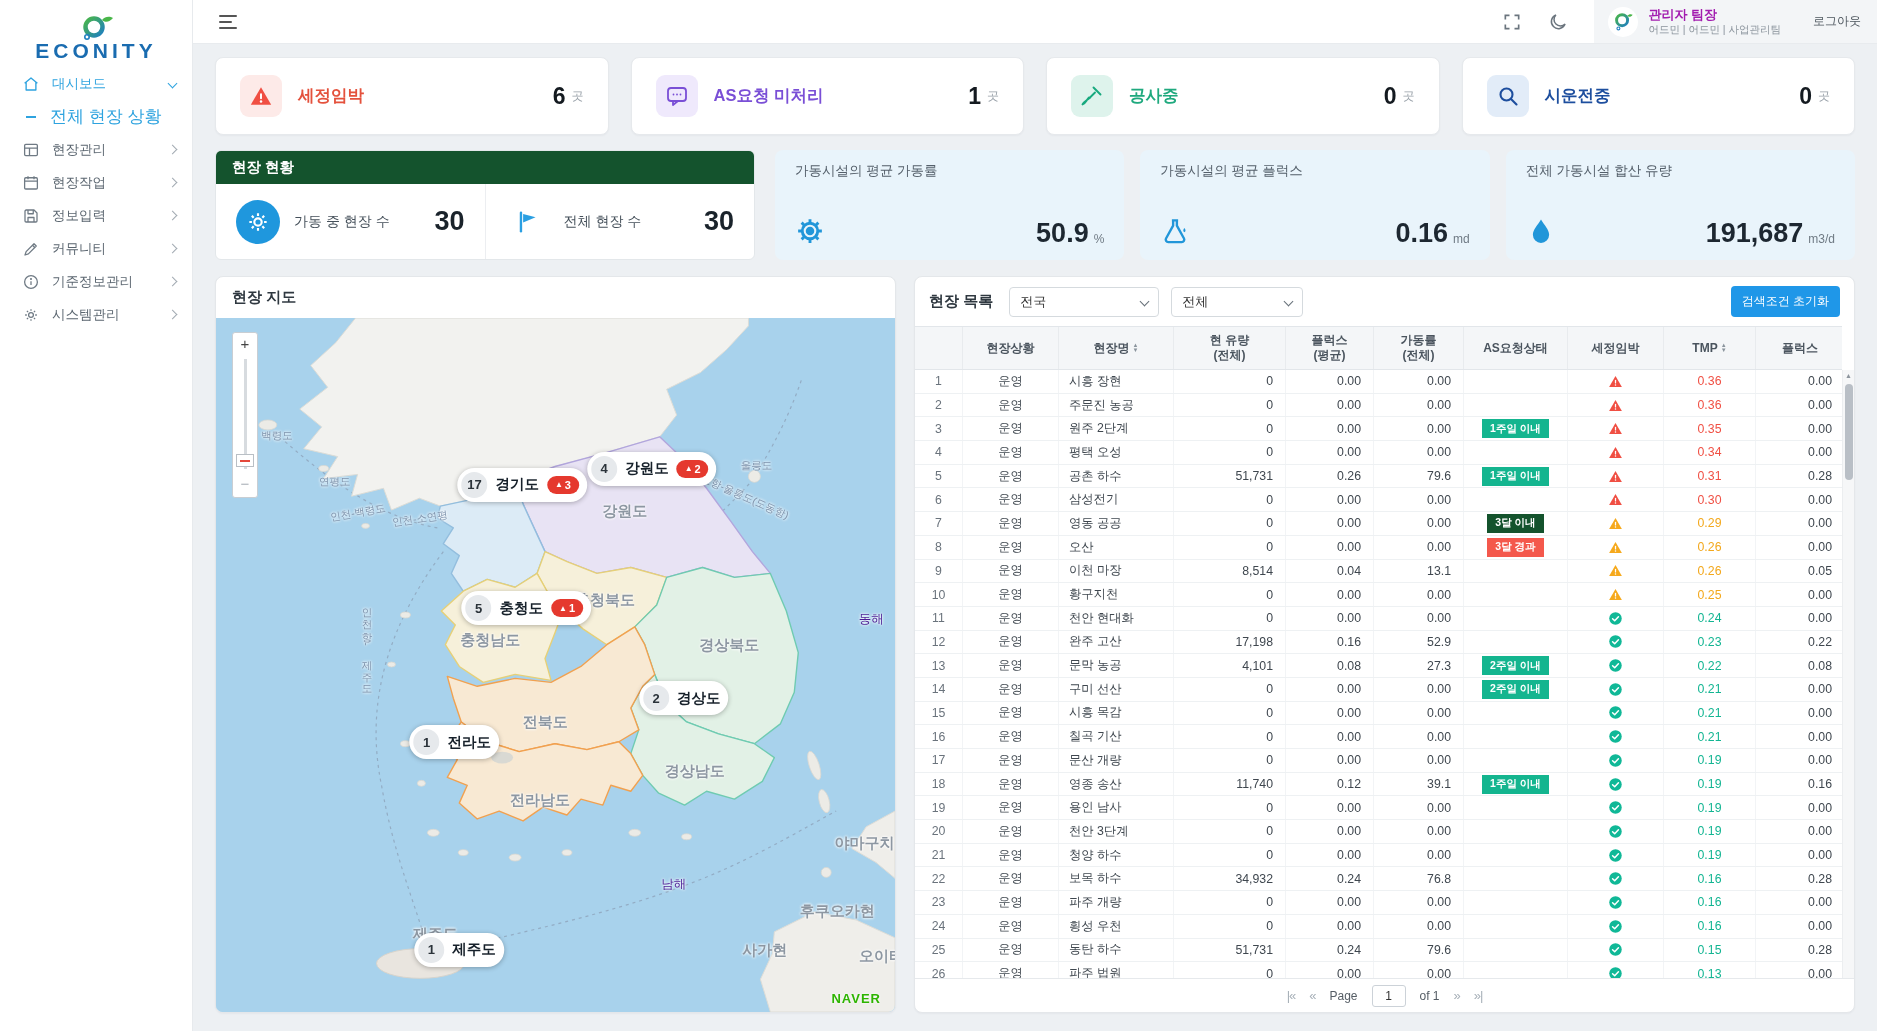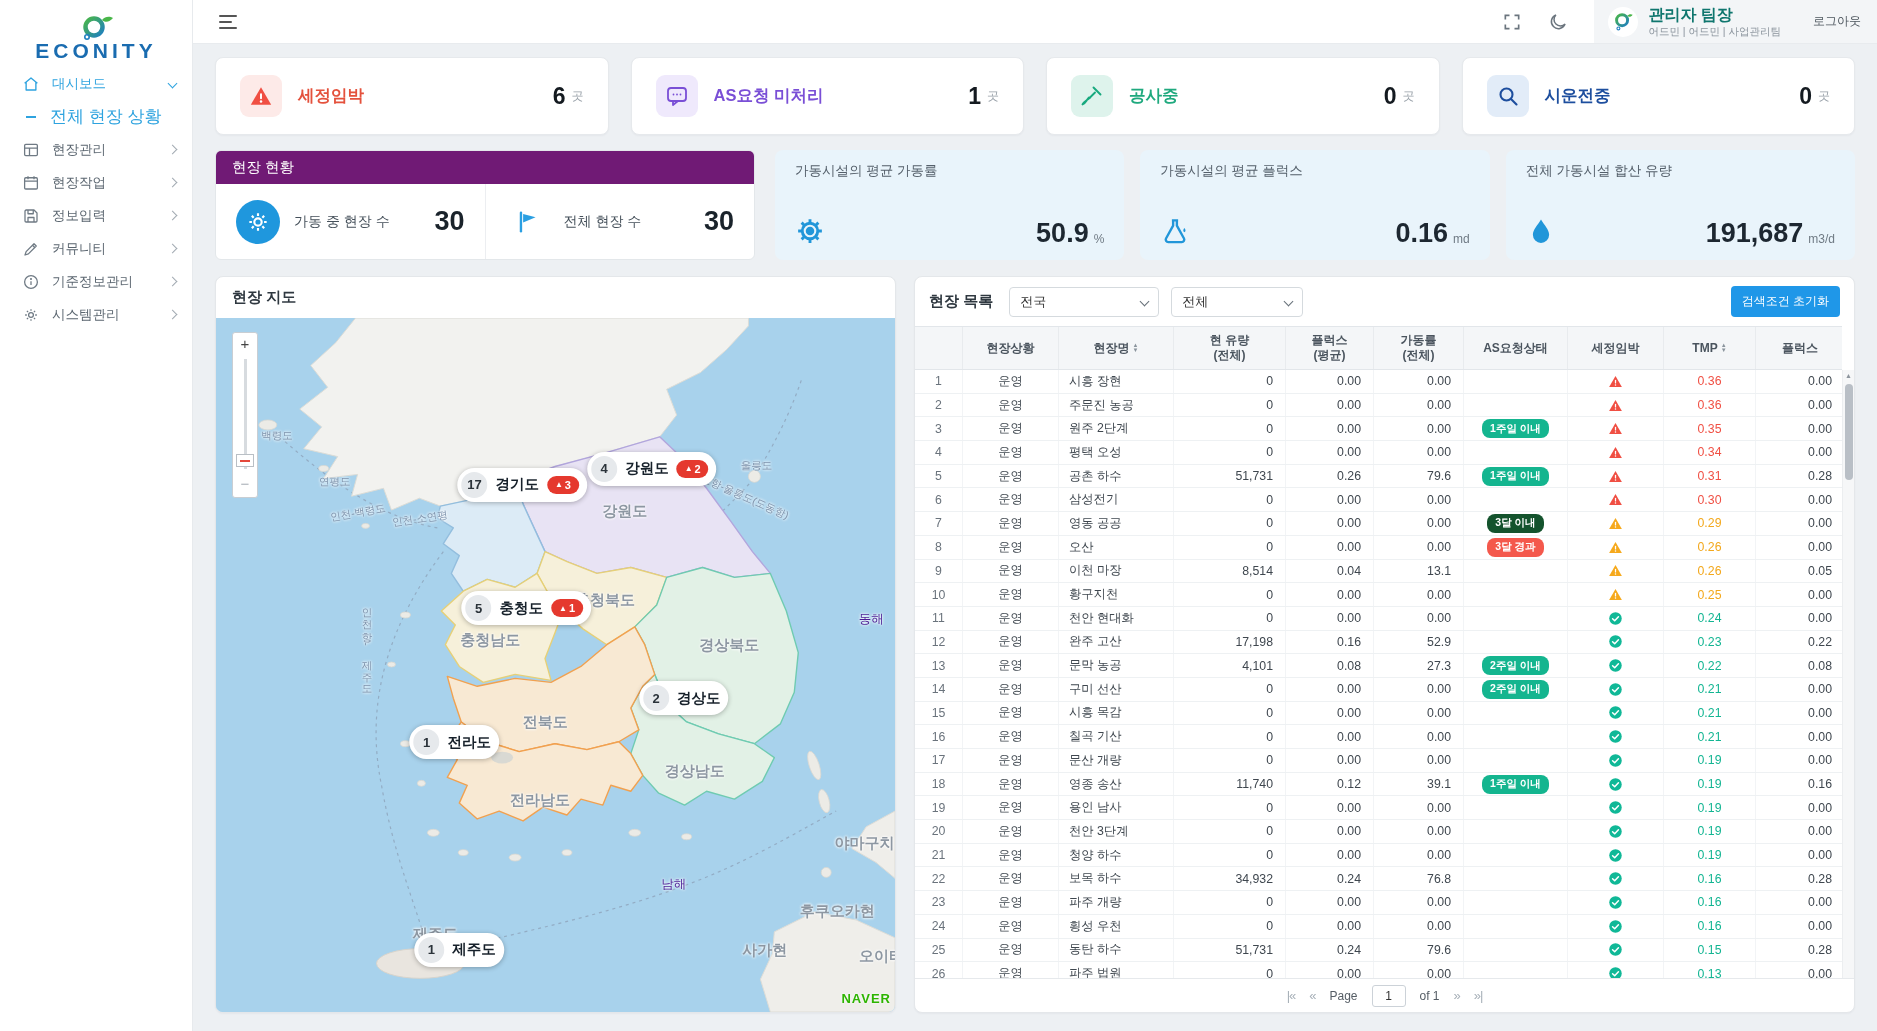--- a/index.html
+++ b/index.html
@@ -26,39 +26,39 @@
   
   #main { flex:1; display:flex; flex-direction:column; min-width:0; }
   #topbar { height:44px; background:#fff; border-bottom:1px solid #e8ebee; display:flex; align-items:center; padding-left:26px; flex:0 0 auto; }
   .hamburger { display:flex; flex-direction:column; gap:4px; cursor:pointer; }
   .hamburger span { height:2px; background:#555; border-radius:1px; }
   .hamburger .l1{width:18px;} .hamburger .l2{width:13px;} .hamburger .l3{width:18px;}
   .topbar-right { margin-left:auto; display:flex; align-items:center; height:100%; }
   .tb-icon { width:20px; height:20px; color:#6b757e; margin-right:26px; cursor:pointer; }
   .userbox { height:100%; background:#f3f5f7; display:flex; align-items:center; padding:0 16px 0 14px; gap:10px; }
   .avatar { width:30px; height:30px; border-radius:50%; background:#fff; display:flex; align-items:center; justify-content:center; }
-  .user-name { font-size:16px; font-weight:bold; color:#0f766e; line-height:1.25; }
+  .user-name { font-size:13px; font-weight:bold; color:#a21caf; line-height:1.25; }
   .user-role { font-size:10.5px; color:#8a939c; line-height:1.25; }
   .logout { font-size:12px; color:#4d565e; margin-left:22px; cursor:pointer; white-space:nowrap; }
 
   #content { flex:1; padding:13px 22px 0 22px; min-height:0; }
 
   
   .cards-row { display:flex; gap:22px; height:78px; }
   .stat-card { flex:1; background:#fff; border:1px solid #e6e9ec; border-radius:8px; box-shadow:0 1px 2px rgba(20,30,40,.04); display:flex; align-items:center; padding:0 24px; }
   .sc-iconbox { width:42px; height:42px; border-radius:9px; display:flex; align-items:center; justify-content:center; margin-right:16px; }
   .sc-iconbox svg { width:24px; height:24px; }
   .sc-label { font-size:16.5px; font-weight:bold; }
   .sc-value { margin-left:auto; font-size:23px; font-weight:bold; color:#141a20; }
   .sc-unit { font-size:12px; color:#9aa2aa; margin-left:6px; }
 
   
   .second-row { display:flex; gap:20px; margin-top:15px; height:110px; }
   .status-panel { width:540px; flex:0 0 auto; background:#fff; border-radius:6px; overflow:hidden; border:1px solid #e3e7ea; display:flex; flex-direction:column; }
-  .status-head { background:#701a75; color:#fff; font-size:14.5px; font-weight:normal; padding:7px 16px; }
+  .status-head { background:#14532d; color:#fff; font-size:14.5px; font-weight:bold; padding:7px 16px; }
   .status-body { flex:1; display:flex; }
   .status-cell { flex:1; display:flex; align-items:center; padding:0 20px; }
   .status-cell + .status-cell { border-left:1px solid #eceef1; }
   .st-icon { width:44px; height:44px; border-radius:50%; background:#1f97dd; display:flex; align-items:center; justify-content:center; margin-right:14px; }
   .st-icon.flat { background:transparent; }
   .st-icon svg { width:26px; height:26px; }
   .st-label { font-size:14px; color:#45505a; }
   .st-value { margin-left:auto; font-size:27px; font-weight:bold; color:#1a232b; }
 
   .metric-cards { flex:1; display:flex; gap:16px; min-width:0; }
@@ -88,21 +88,21 @@
   .mk-name { font-size:14.5px; font-weight:bold; color:#16202a; }
   .mk-alert { background:#e5392e; color:#fff; font-size:11px; font-weight:bold; border-radius:11px; padding:3px 8px; display:flex; align-items:center; gap:2px; }
   .mk-alert .tri { font-size:8px; }
   .zoomctl { position:absolute; left:16px; top:14px; width:26px; background:#fff; border:1px solid #c9ced3; border-radius:3px; display:flex; flex-direction:column; align-items:center; padding-bottom:2px; z-index:5; }
   .zc-btn { width:100%; text-align:center; font-size:15px; color:#444; line-height:22px; cursor:pointer; }
   .zc-track { position:relative; width:100%; height:118px; }
   .zc-track:before { content:""; position:absolute; left:50%; top:4px; bottom:4px; width:3px; margin-left:-1.5px; background:#d7dbdf; }
   .zc-thumb { position:absolute; left:3px; bottom:6px; width:18px; height:13px; background:#fff; border:1px solid #b9bfc5; display:flex; align-items:center; justify-content:center; cursor:grab; }
   .zc-thumb:before { content:""; width:10px; border-top:2px solid #e4493c; }
   .zc-minus { color:#aab1b8; }
-  .naver-logo { position:absolute; right:4px; bottom:6px; font-size:13px; font-weight:bold; letter-spacing:1px; color:#2db400; text-shadow:0 0 3px #fff; }
+  .naver-logo { position:absolute; right:14px; bottom:6px; font-size:13px; font-weight:bold; letter-spacing:1px; color:#2db400; text-shadow:0 0 3px #fff; }
 
   
   .table-panel { flex:1; min-width:0; }
   .filter-row { display:flex; align-items:center; padding:9px 14px; gap:12px; }
   .filter-title { font-size:15px; font-weight:bold; color:#2f3840; margin-right:4px; }
   .select { height:30px; border:1px solid #d5dade; border-radius:4px; background:#fff; display:flex; align-items:center; padding:0 10px; font-size:13px; color:#333; cursor:pointer; }
   .select .chev { margin-left:auto; border-color:#667079; }
   .select.s1 { width:150px; } .select.s2 { width:132px; }
   .reset-btn { margin-left:auto; background:#1f97e8; color:#fff; font-size:12px; border:none; border-radius:4px; padding:7px 11px; cursor:pointer; font-family:inherit; }
 
@@ -112,21 +112,21 @@
   .sorter { display:inline-flex; flex-direction:column; margin-left:3px; color:#8a949d; }
   .sorter i { font-style:normal; font-size:6px; line-height:5px; }
   .grid-body { flex:1; overflow:hidden; position:relative; margin-right:12px; }
   .trow { display:flex; height:23.7px; border-bottom:1px solid #eef1f3; align-items:center; }
   .tcell { font-size:12.3px; color:#3f474f; height:100%; display:flex; align-items:center; border-right:1px solid #f2f4f6; overflow:hidden; }
   .tcell:last-child { border-right:none; }
   .tc-c { justify-content:center; }
   .tc-r { justify-content:flex-end; padding-right:12px; }
   .tc-l { padding-left:10px; }
   .tc-num { color:#6a737c; }
-  .badge { font-size:10.5px; font-weight:bold; color:#fff; border-radius:8px; padding:2.5px 8px; white-space:nowrap; }
+  .badge { font-size:10.5px; font-weight:bold; color:#fff; border-radius:0; padding:2.5px 8px; white-space:nowrap; }
   .badge.teal { background:#14b58f; } .badge.amber { background:#14532d; } .badge.red { background:#f4584c; }
   .clean-ic { width:15px; height:15px; }
   .tmp-red { color:#f05044; } .tmp-amber { color:#f3a81c; } .tmp-green { color:#12b592; }
 
   .vscroll { position:absolute; right:0; top:44px; bottom:34px; width:12px; background:#f6f7f8; border-left:1px solid #eceef0; display:flex; flex-direction:column; align-items:center; }
   .vs-arrow { font-size:7px; color:#8d959d; line-height:12px; }
   .vs-thumb { width:8px; height:96px; background:#b9bfc6; border-radius:4px; margin-top:2px; }
 
   .pagination { height:34px; border-top:1px solid #e6e9ec; display:flex; align-items:center; justify-content:center; gap:14px; font-size:12px; color:#555d65; flex:0 0 auto; }
   .pg-btn { color:#a7b0b8; font-size:13px; cursor:pointer; user-select:none; letter-spacing:-1px; }

